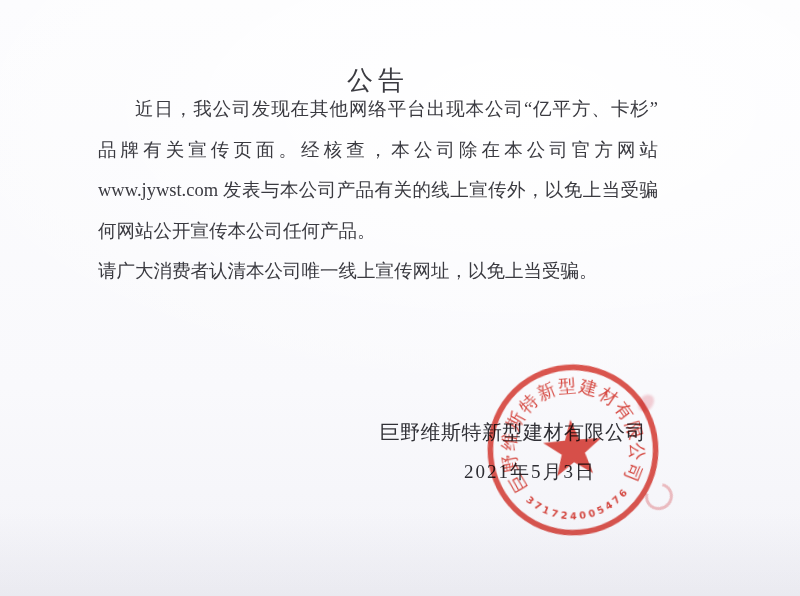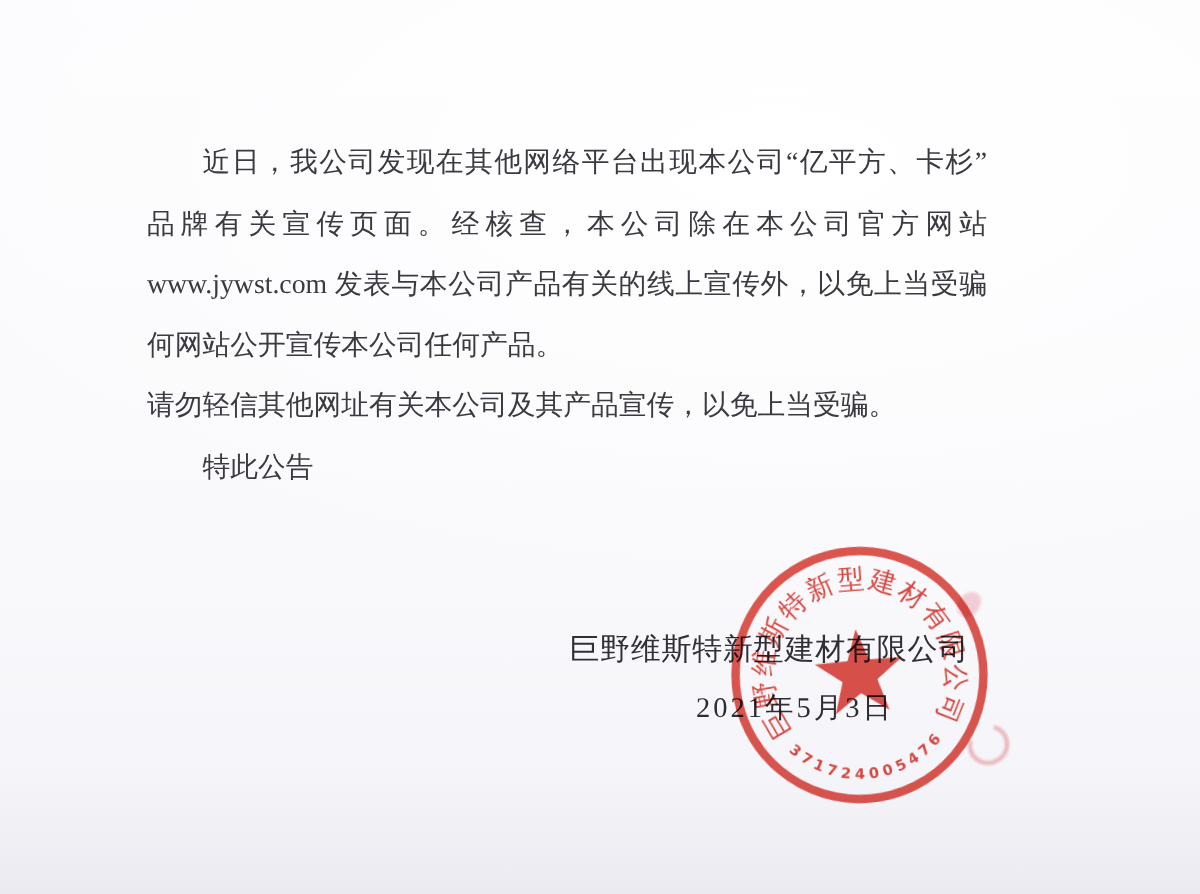--- a/index.html
+++ b/index.html
@@ -44,28 +44,28 @@
     left:645px; top:483px; width:22px; height:21px; border-radius:50%;
     border:3px solid rgba(220,75,80,0.34); border-top-color:transparent;
     transform:rotate(-30deg); filter:blur(0.6px);
   }
 </style>
 </head>
 <body>
 
 <div class="page">
 
+  <h1 class="title">公告</h1>
 
   <div class="body-block">
     <div class="line indent jfull">近日，我公司发现在其他网络平台出现本公司“亿平方、卡杉”</div>
     <div class="line jfull">品牌有关宣传页面。经核查，本公司除在本公司官方网站</div>
     <div class="line jfull">www.jywst.com 发表与本公司产品有关的线上宣传外，以免上当受骗</div>
     <div class="line">何网站公开宣传本公司任何产品。</div>
-    <div class="line">请勿轻信其他网址有关本公司及其产品宣传，以免上当受骗。</div>
-    <div class="line indent">特此公告</div>
+    <div class="line">请广大消费者认清本公司唯一线上宣传网址，以免上当受骗。</div>
   </div>
 
   <div class="signature">巨野维斯特新型建材有限公司</div>
 
   <div class="date">2021年5月3日</div>
 
   <div class="seal">
     <svg viewBox="0 0 200 200">
       <defs>
         <path id="sealTopArc" d="M 53.3 132.7 A 57 57 0 1 1 146.7 132.7"></path>

